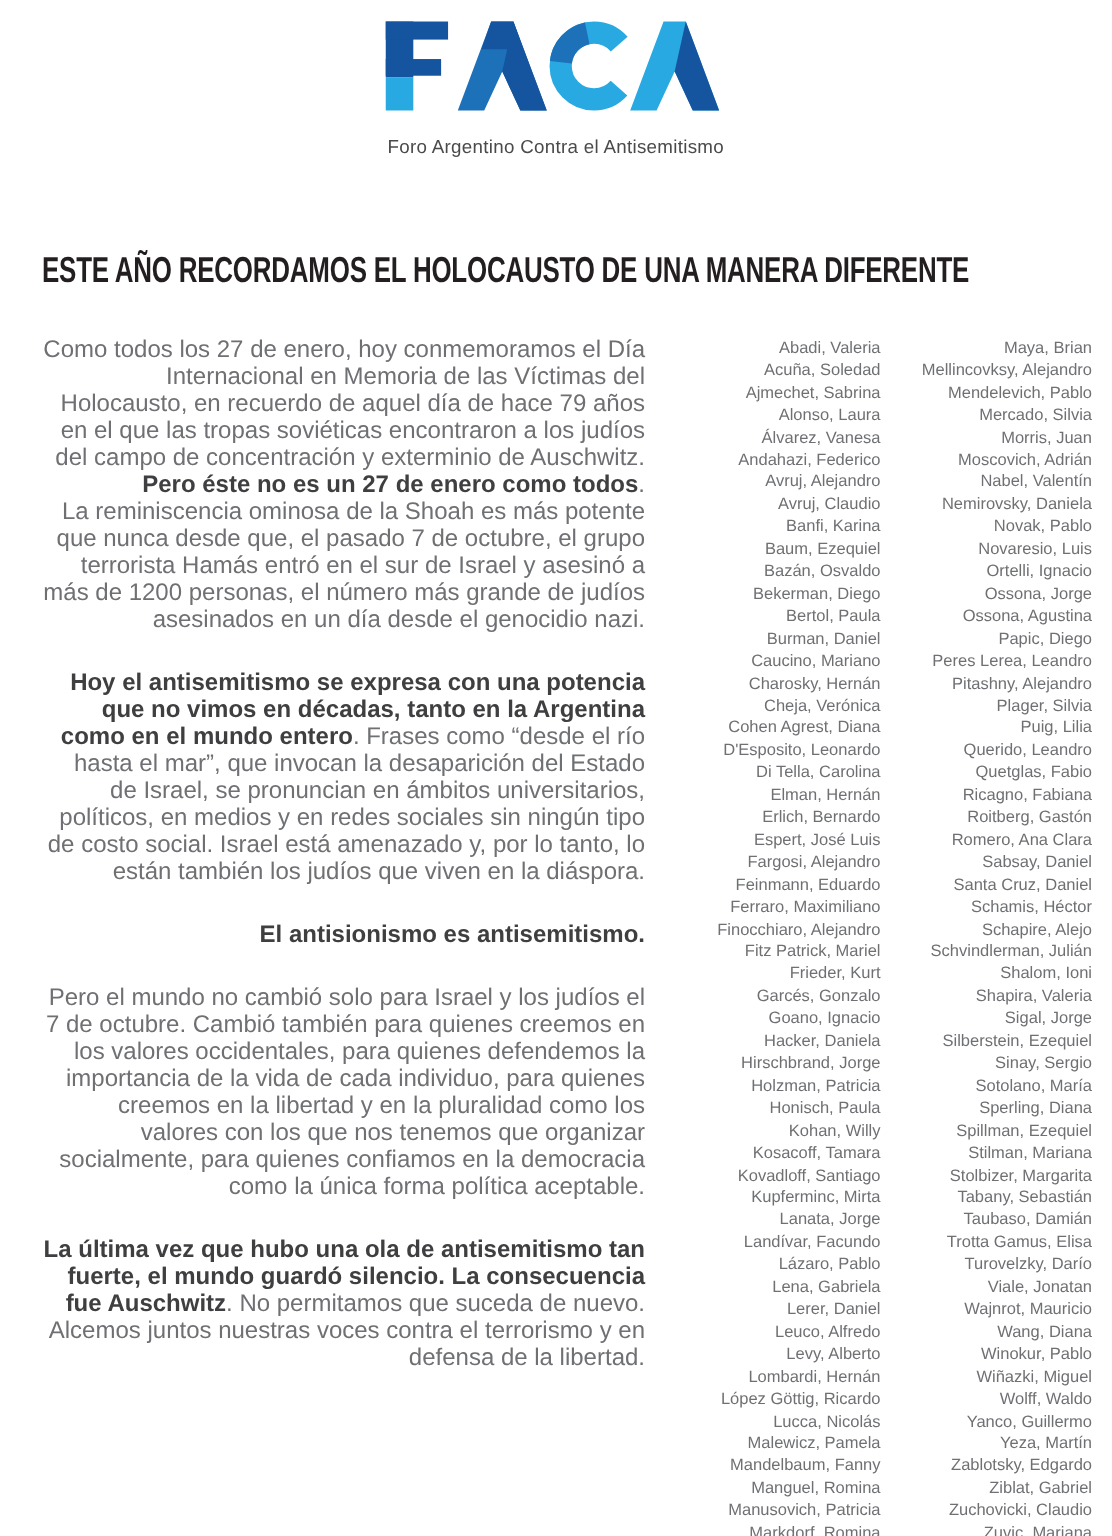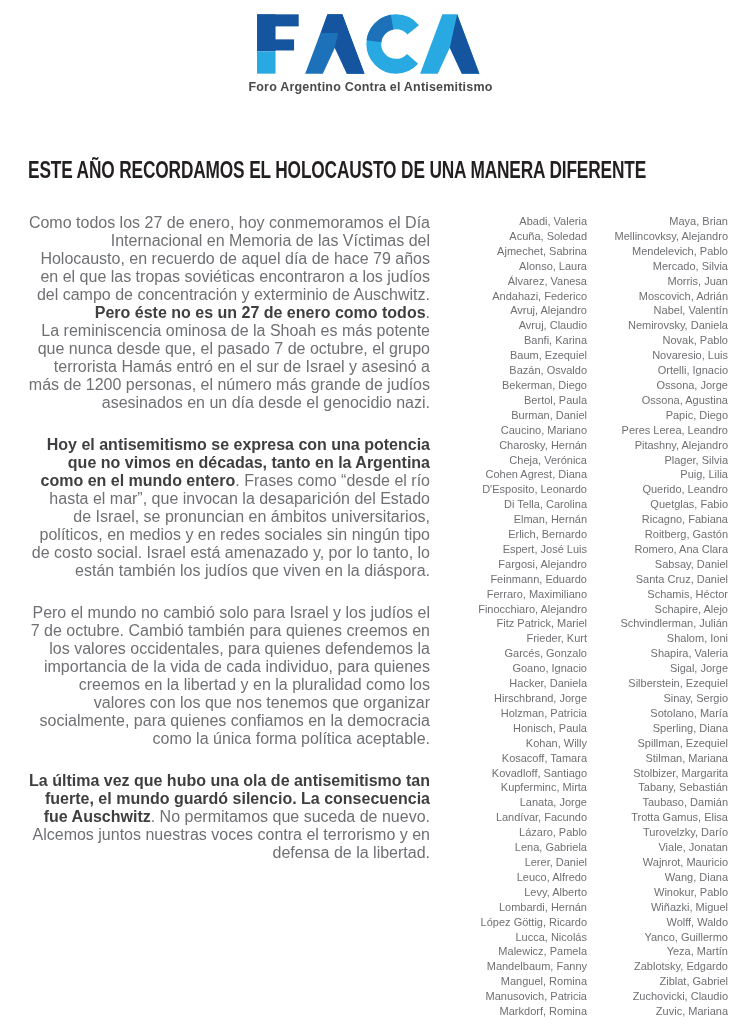--- a/index.html
+++ b/index.html
@@ -11,22 +11,22 @@
   body{font-family:"Liberation Sans","DejaVu Sans",sans-serif;}
   .page{
     position:relative;width:741px;height:1024px;margin:0 auto;background:#fff;
     padding:14px 28px 0 28px;overflow:hidden;
   }
   
   .header{display:flex;flex-direction:column;align-items:center;}
   .logo-block{display:flex;flex-direction:column;align-items:center;}
   .logo-svg{display:block;}
   .tagline{
-    margin-top:6px;font-size:12.5px;letter-spacing:0.2px;color:var(--tag);
-    font-weight:700;white-space:nowrap;
+    margin-top:17px;font-size:12.5px;letter-spacing:0.2px;color:var(--tag);
+    font-weight:400;white-space:nowrap;
   }
   
   .headline{
     margin-top:62px;font-size:24px;font-weight:700;color:var(--head);
     white-space:nowrap;letter-spacing:-0.2px;
     transform:scaleX(0.72);transform-origin:left center;
   }
   
   .content{display:flex;margin-top:30px;align-items:flex-start;text-align:right;}
   .article{width:402px;flex:0 0 402px;}
@@ -73,20 +73,21 @@
     </div>
   </div>
 
   <h1 class="headline">ESTE AÑO RECORDAMOS EL HOLOCAUSTO DE UNA MANERA DIFERENTE</h1>
 
   <div class="content">
     <div class="article" id="article">
         <p class="tight"><span>Como todos los 27 de enero, hoy conmemoramos el Día Internacional en Memoria de las Víctimas del Holocausto, en recuerdo de aquel día de hace 79 años en el que las tropas soviéticas encontraron a los judíos del campo de concentración y exterminio de Auschwitz. </span><strong>Pero éste no es un 27 de enero como todos</strong><span>.</span></p>
         <p class=""><span>La reminiscencia ominosa de la Shoah es más potente que nunca desde que, el pasado 7 de octubre, el grupo terrorista Hamás entró en el sur de Israel y asesinó a más de 1200 personas, el número más grande de judíos asesinados en un día desde el genocidio nazi.</span></p>
         <p class=""><strong>Hoy el antisemitismo se expresa con una potencia que no vimos en décadas, tanto en la Argentina como en el mundo entero</strong><span>. Frases como “desde el río hasta el mar”, que invocan la desaparición del Estado de Israel, se pronuncian en ámbitos universitarios, políticos, en medios y en redes sociales sin ningún tipo de costo social. Israel está amenazado y, por lo tanto, lo están también los judíos que viven en la diáspora.</span></p>
+        <p class=""><strong>El antisionismo es antisemitismo.</strong></p>
         <p class=""><span>Pero el mundo no cambió solo para Israel y los judíos el 7 de octubre. Cambió también para quienes creemos en los valores occidentales, para quienes defendemos la importancia de la vida de cada individuo, para quienes creemos en la libertad y en la pluralidad como los valores con los que nos tenemos que organizar socialmente, para quienes confiamos en la democracia como la única forma política aceptable.</span></p>
         <p class=""><strong>La última vez que hubo una ola de antisemitismo tan fuerte, el mundo guardó silencio. La consecuencia fue Auschwitz</strong><span>. No permitamos que suceda de nuevo. Alcemos juntos nuestras voces contra el terrorismo y en defensa de la libertad.</span></p>
       </div>
     <div class="names">
       <ul class="name-col">
           <li>Abadi, Valeria</li>
           <li>Acuña, Soledad</li>
           <li>Ajmechet, Sabrina</li>
           <li>Alonso, Laura</li>
           <li>Álvarez, Vanesa</li>

